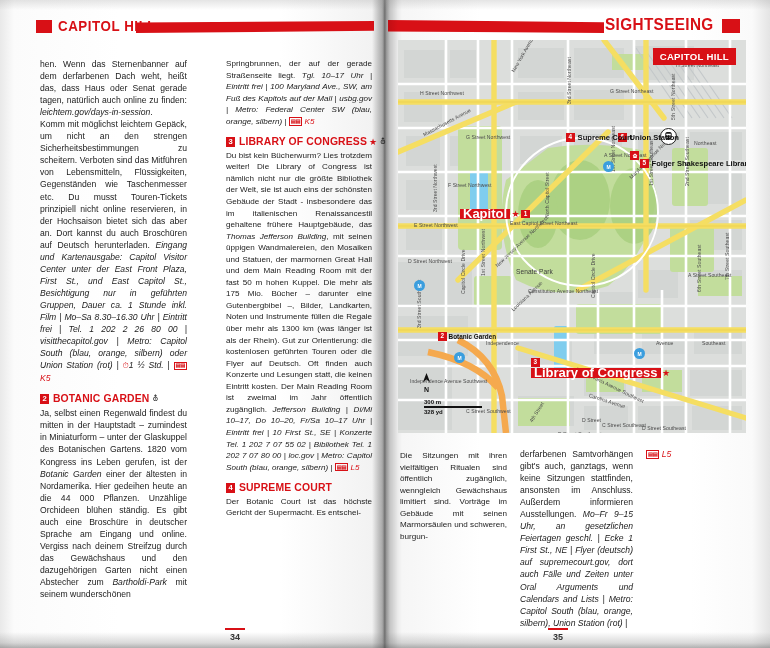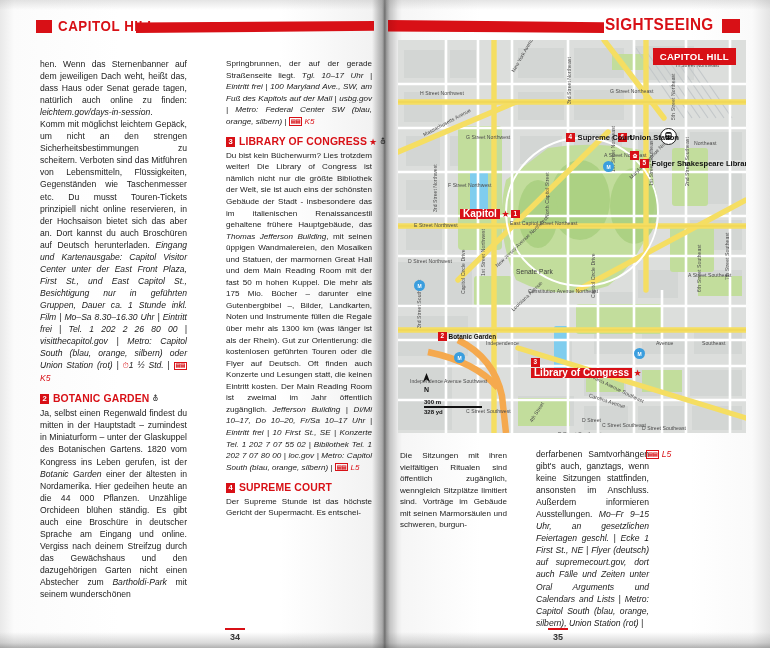--- a/index.html
+++ b/index.html
@@ -108,21 +108,21 @@
   }
   .maplabel.big { font-size: 6.6px; color: #3c3c3c; }
   .poi-tag {
     position: absolute; display: flex; align-items: center; z-index: 12; white-space: nowrap;
   }
   .poi-tag .box {
     background: #d81016; color: #fff; font-size: 6.4px; font-weight: bold;
     width: 8.6px; height: 8.6px; line-height: 8.6px; text-align: center;
   }
   .poi-tag .nmbg {
-    background: #d81016; color: #fff; font-size: 10px; font-weight: bold;
+    background: #d81016; color: #fff; font-size: 13px; font-weight: bold;
     padding: 1px 3px 1.4px 3px; line-height: 8px;
   }
   .poi-tag .nmplain {
     color: #111; font-size: 6.4px; font-weight: bold; padding-left: 2px;
   }
   .poi-tag .nmdark {
     color: #111; font-size: 7.6px; font-weight: bold; padding-left: 3px;
   }
   .metro-sq {
     position: absolute; background: #d81016; width: 9px; height: 9px; z-index: 12;
@@ -161,41 +161,41 @@
 <div id="spread">
 
   <div class="rule-left"></div>
   <div class="head-left-text">CAPITOL HILL</div>
   <div class="head-left-bar"></div>
   <div class="head-right-bar"></div>
   <div class="head-right-text">SIGHTSEEING</div>
   <div class="rule-right"></div>
 
   <div class="col body-a" style="left:40px; top:58px; width:147px;">
-    <p><span>hen. Wenn das Sternenbanner auf dem jeweiligen Dach weht, heißt das, dass Haus oder Senat gerade tagen, natürlich auch online zu finden: </span><em>leichtem.gov/days-in-session</em><span>.</span></p>
+    <p><span>hen. Wenn das Sternenbanner auf dem derfarbenen Dach weht, heißt das, dass Haus oder Senat gerade tagen, natürlich auch online zu finden: </span><em>leichtem.gov/days-in-session</em><span>.</span></p>
     <p><span>Komm mit möglichst leichtem Gepäck, um nicht an den strengen Sicherheitsbestimmungen zu scheitern. Verboten sind das Mitführen von Lebensmitteln, Flüssigkeiten, Gegenständen wie Taschenmesser etc. Du musst Touren-Tickets prinzipiell nicht online reservieren, in der Hochsaison bietet sich das aber an. Dort kannst du auch Broschüren auf Deutsch herunterladen. </span><em>Eingang und Kartenausgabe: Capitol Visitor Center unter der East Front Plaza, First St., und East Capitol St., Besichtigung nur in geführten Gruppen, Dauer ca. 1 Stunde inkl. Film | Mo–Sa 8.30–16.30 Uhr | Eintritt frei | Tel. 1 202 2 26 80 00 | visitthecapitol.gov | Metro: Capitol South (blau, orange, silbern) oder Union Station (rot) | </em><span class="clock">⏱</span><em>1 ½ Std.</em><em class="nb"> | </em><span class="metro-ic">▤▤</span> <em class="red">K5</em></p>
 
     <span class="poi">
       <span class="num">2</span><span class="nm">BOTANIC GARDEN</span><span class="glyph">⛢</span>
     </span>
     <p><span>Ja, selbst einen Regenwald findest du mitten in der Hauptstadt – zumindest in Miniaturform – unter der Glaskuppel des Botanischen Gartens. 1820 vom Kongress ins Leben gerufen, ist der </span><em>Botanic Garden</em><span> einer der ältesten in Nordamerika. Hier gedeihen heute an die 44 000 Pflanzen. Unzählige Orchideen blühen ständig. Es gibt auch eine Broschüre in deutscher Sprache am Eingang und online. Vergiss nach deinem Streifzug durch das Gewächshaus und den dazugehörigen Garten nicht einen Abstecher zum </span><em>Bartholdi-Park</em><span> mit seinem wunderschönen</span></p>
   </div>
 
   <div class="col body-b" style="left:226px; top:58px; width:146px;">
     <p><span>Springbrunnen, der auf der gerade Straßenseite liegt. </span><em>Tgl. 10–17 Uhr | Eintritt frei | 100 Maryland Ave., SW, am Fuß des Kapitols auf der Mall | usbg.gov | Metro: Federal Center SW (blau, orange, silbern) | </em><span class="metro-ic">▤▤</span> <em class="red">K5</em></p>
 
     <span class="poi">
       <span class="num">3</span><span class="nm">LIBRARY OF CONGRESS</span><span class="star">★</span><span class="glyph">⛢</span>
     </span>
     <p><span>Du bist kein Bücherwurm? Lies trotzdem weiter! Die Library of Congress ist nämlich nicht nur die größte Bibliothek der Welt, sie ist auch eins der schönsten Gebäude der Stadt - insbesondere das im italienischen Renaissancestil gehaltene frühere Hauptgebäude, das </span><em>Thomas Jefferson Building</em><span>, mit seinen üppigen Wandmalereien, den Mosaiken und Statuen, der marmornen Great Hall und dem Main Reading Room mit der fast 50 m hohen Kuppel. Die mehr als 175 Mio. Bücher – darunter eine Gutenbergbibel –, Bilder, Landkarten, Noten und Instrumente füllen die Regale über mehr als 1300 km (was länger ist als der Rhein). Gut zur Orientierung: die kostenlosen geführten Touren oder die Flyer auf Deutsch. Oft finden auch Konzerte und Lesungen statt, die keinen Eintritt kosten. Der Main Reading Room ist zweimal im Jahr öffentlich zugänglich. </span><em>Jefferson Building | Di/Mi 10–17, Do 10–20, Fr/Sa 10–17 Uhr | Eintritt frei | 10 First St., SE | Konzerte Tel. 1 202 7 07 55 02 | Bibliothek Tel. 1 202 7 07 80 00 | loc.gov | Metro: Capitol South (blau, orange, silbern) | </em><span class="metro-ic">▤▤</span> <em class="red">L5</em></p>
 
     <span class="poi">
       <span class="num">4</span><span class="nm">SUPREME COURT</span>
     </span>
-    <p><span>Der Supreme Stunde ist das höchste Gericht der Supermacht. Es entschei-</span></p>
+    <p><span>Der Botanic Court ist das höchste Gericht der Supermacht. Es entschei-</span></p>
   </div>
 
   <div id="map">
     <svg width="348" height="393" viewBox="0 0 348 393">
       <rect x="0" y="0" width="348" height="393" fill="#e8e9e7"></rect>
 
       <g fill="#dcdedc">
         <rect x="0" y="0" width="348" height="393"></rect>
       </g>
       <g fill="#d3d6d4">
@@ -424,24 +424,24 @@
       </svg>
     </div>
     <div class="scalebar">
       <div class="t">300 m</div>
       <div class="bar"></div>
       <div class="t">328 yd</div>
     </div>
   </div>
 
   <div class="col body-b" style="left:400px; top:448px; width:107px;">
-    <p style="margin-top:2px;"><span>Die Sitzungen mit ihren vielfältigen Ritualen sind öffentlich zugänglich, wenngleich Sitzplätze limitiert sind. Vorträge im Gebäude mit seinen Marmorsäulen und schweren, burgun-</span></p>
-  </div>
-
-  <div class="col body-a" style="left:520px; top:448px; width:113px;margin-left:16px;">
+    <p style="margin-top:2px;"><span>Die Sitzungen mit ihren vielfältigen Ritualen sind öffentlich zugänglich, wenngleich Gewächshaus limitiert sind. Vorträge im Gebäude mit seinen Marmorsäulen und schweren, burgun-</span></p>
+  </div>
+
+  <div class="col body-a" style="left:520px; top:448px; width:113px;">
     <p><span>derfarbenen Samtvorhängen gibt's auch, ganztags, wenn keine Sitzungen stattfinden, ansonsten im Anschluss. Außerdem informieren Ausstellungen. </span><em>Mo–Fr 9–15 Uhr, an gesetzlichen Feiertagen geschl. | Ecke 1 First St., NE | Flyer (deutsch) auf supremecourt.gov, dort auch Fälle und Zeiten unter Oral Arguments und Calendars and Lists | Metro: Capitol South (blau, orange, silbern), Union Station (rot) | </em></p>
   </div>
 
   <div class="col body-a" style="left:646px; top:448px; width:96px;">
     <p><span class="metro-ic">▤▤</span> <em class="red">L5</em></p>
   </div>
 
   <div class="pagenum" style="left:215px;">
     <span class="pr"></span>
     <span>34</span>

